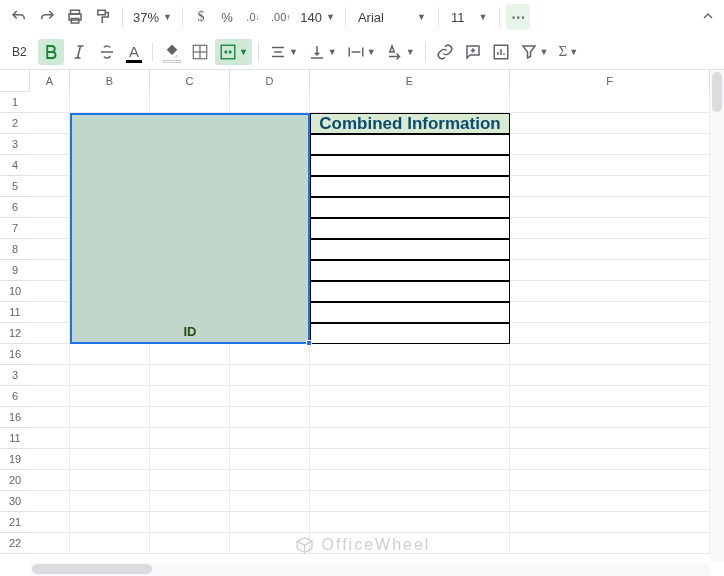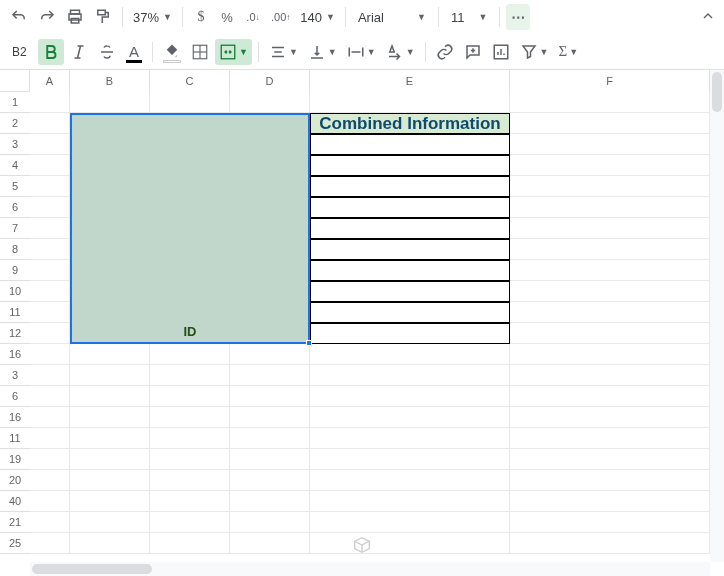--- a/index.html
+++ b/index.html
@@ -241,23 +241,23 @@
           <div class="rowh">10</div>
           <div class="rowh">11</div>
           <div class="rowh">12</div>
           <div class="rowh">16</div>
           <div class="rowh">3</div>
           <div class="rowh">6</div>
           <div class="rowh">16</div>
           <div class="rowh">11</div>
           <div class="rowh">19</div>
           <div class="rowh">20</div>
-          <div class="rowh">40</div>
+          <div class="rowh">30</div>
           <div class="rowh">21</div>
-          <div class="rowh">25</div>
+          <div class="rowh">22</div>
         </div>
       <div class="cells" id="cells">
         <div class="gridlines" id="gridlines">
             <div class="row">
               <div class="cell" style="width: 40px;"></div>
               <div class="cell" style="width: 80px;"></div>
               <div class="cell" style="width: 80px;"></div>
               <div class="cell" style="width: 80px;"></div>
               <div class="cell" style="width: 200px;"></div>
               <div class="cell" style="width: 200px;"></div>
@@ -464,13 +464,14 @@
 <div class="scrollbar-h">
     <div class="thumb"></div>
   </div>
 
 <div class="watermark">
   <svg viewBox="0 0 24 24" fill="none" stroke="currentColor" stroke-width="1.5">
       <path d="M4 8l8-4 8 4-8 4z"></path>
       <path d="M4 8v8l8 4 8-4V8"></path>
       <path d="M12 12v8"></path>
     </svg>
+  <span>OfficeWheel</span>
 </div>
 
 </body></html>

